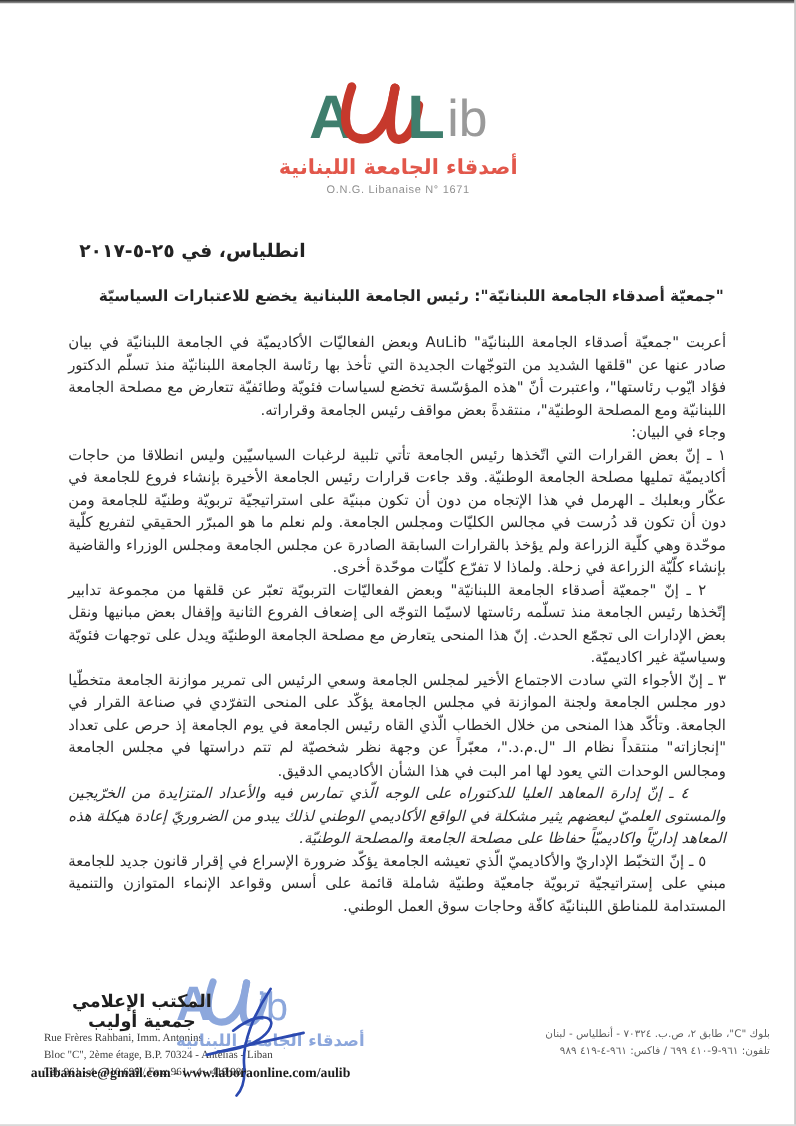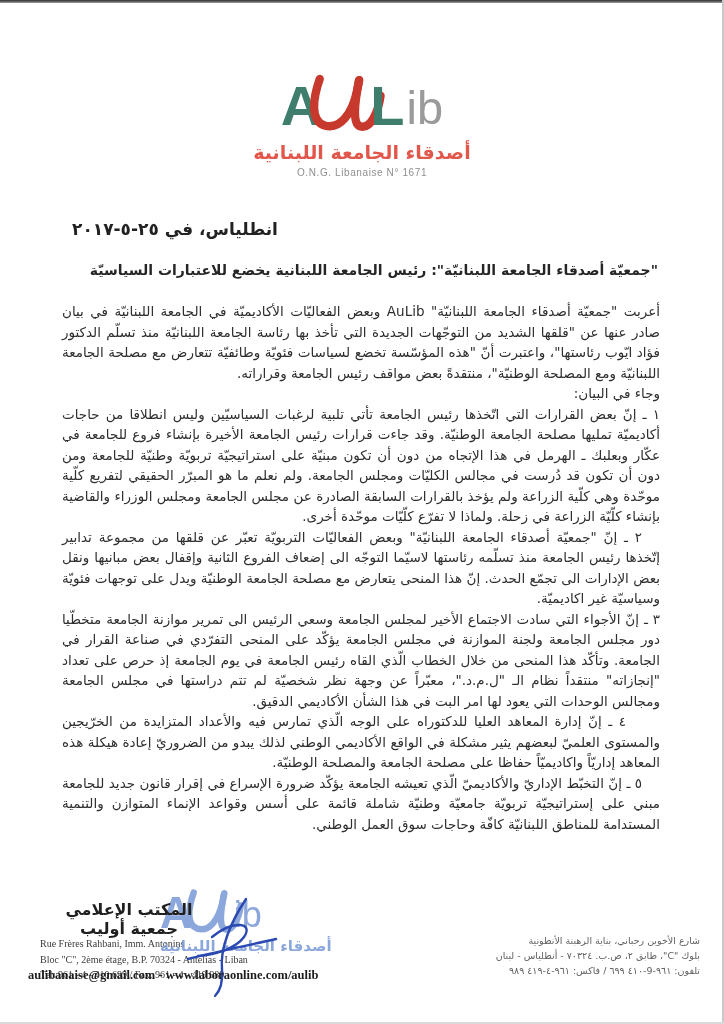--- a/index.html
+++ b/index.html
@@ -33,21 +33,21 @@
   .doc-title { position:absolute; top:262px; left:70px; right:66px; direction:rtl;
                text-align:right; font-weight:700; font-size:14px; color:#262626; }
 
   
   .body-text { position:absolute; top:301px; left:62px; right:64px; direction:rtl;
                text-align:justify; font-size:13.5px; line-height:20.5px; color:#2e2e2e; }
   .body-text p { margin:0; }
   .p-item1 { margin-bottom:10px; }
   .p-item2 { margin-bottom:25px; text-indent:18px; }
   .p-item3 { margin-bottom:10px; }
-  .p-item4 { margin-bottom:13px; text-indent:34px; }
+  .p-item4 { margin-bottom:13px; text-indent:34px;font-style:italic; }
   .p-item5 { text-indent:18px; }
 
   
   .signoff { position:absolute; top:900px; left:60px; width:138px; z-index:4;
              direction:rtl; text-align:center; font-weight:700; font-size:16px;
              line-height:19px; color:#1f1f1f; }
   .stamp { position:absolute; left:160px; top:888px; z-index:2; opacity:.88;
            display:flex; flex-direction:column; align-items:flex-start; }
   .stamp-row { display:flex; align-items:flex-end; height:48px; }
   .stamp-a  { font-family:"Liberation Sans", sans-serif; font-weight:700; font-size:44px;
@@ -136,18 +136,17 @@
   </svg>
 </div>
 
 <div class="footer-left">
   <div>Rue Frères Rahbani, Imm. Antonins</div>
   <div>Bloc "C", 2ème étage, B.P. 70324 - Antelias - Liban</div>
   <div>Tel: 961 - 4 - 410 699 / Fax: 961 - 4 - 419 989</div>
 </div>
 
 <div class="footer-right">
-  <div>شارع الأخوين رحباني، بناية الرهبنة الأنطونية</div>
   <div>بلوك "C"، طابق ٢، ص.ب. ٧٠٣٢٤ - أنطلياس - لبنان</div>
   <div>تلفون: ٩٦١-9-٤١٠ ٦٩٩ / فاكس: ٩٦١-٤-٤١٩ ٩٨٩</div>
 </div>
 
 <div class="contact-line">aulibanaise@gmail.com - www.laboraonline.com/aulib</div>
 
 </body></html>

